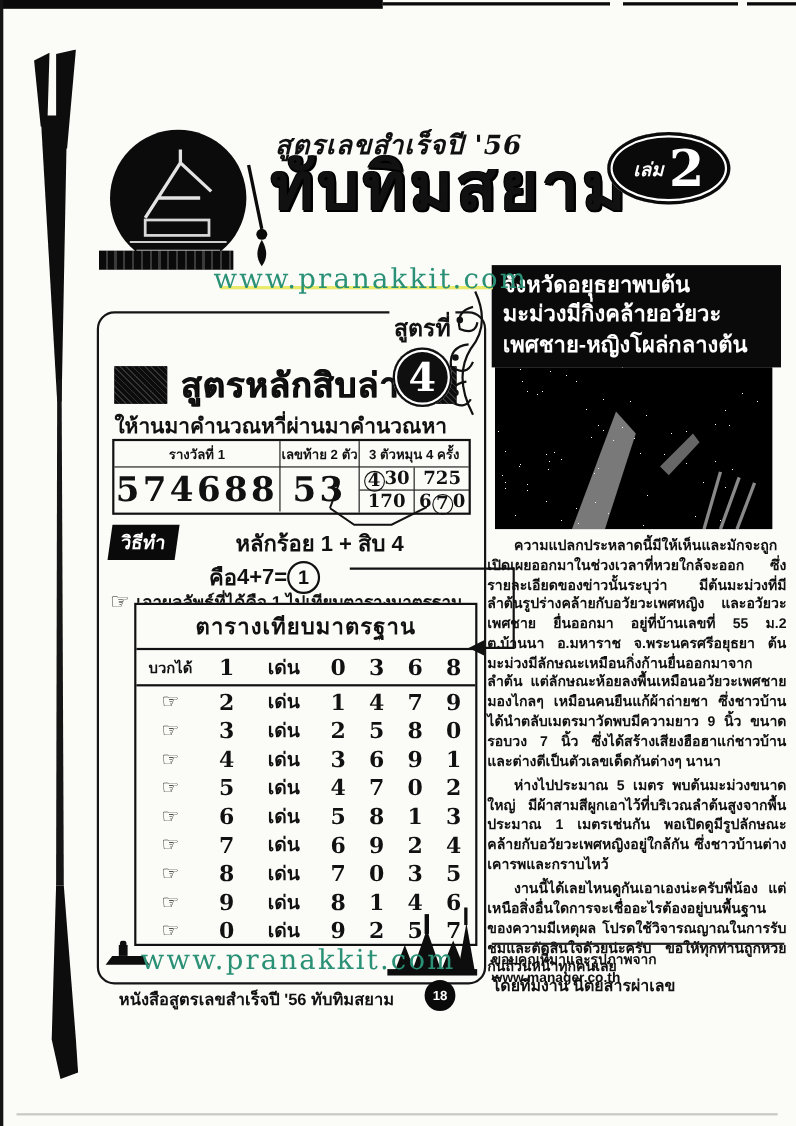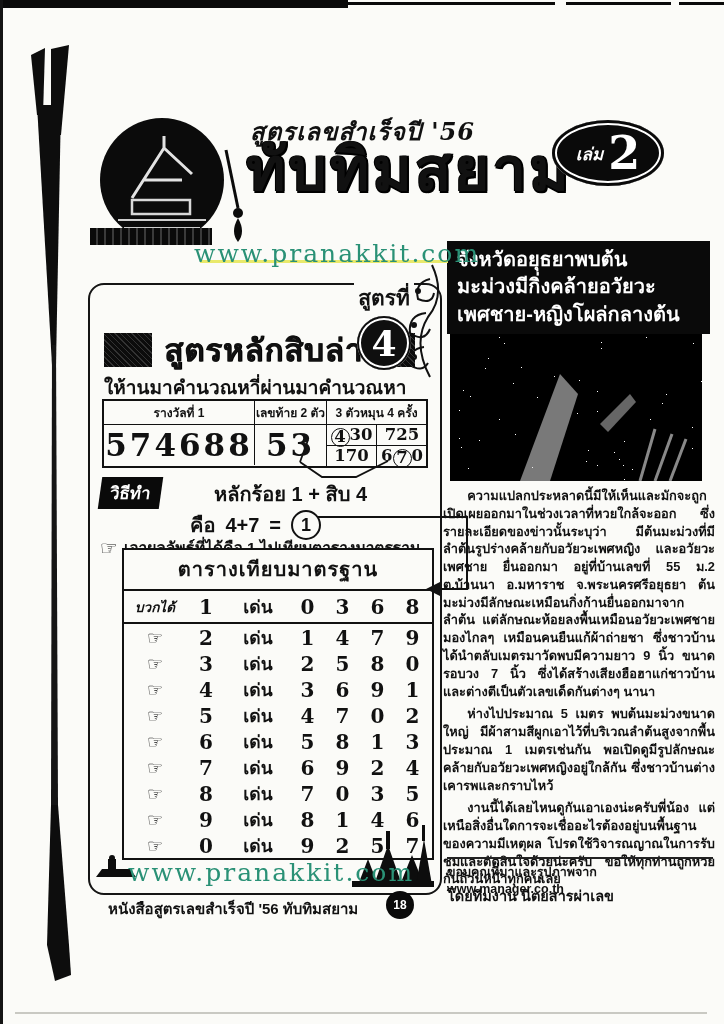--- a/index.html
+++ b/index.html
@@ -66,32 +66,32 @@
     height:20px;line-height:20px;border-bottom:1px solid #111;border-right:1px solid #111;}
   .spins span:nth-child(2n){border-right:none;}
   .spins span:nth-child(n+3){border-bottom:none;}
   .dcirc{display:inline-flex;width:17px;height:17px;border:1.5px solid #111;border-radius:50%;
     align-items:center;justify-content:center;vertical-align:-2px;}
   .dcirc:empty{display:none;}
   
   .method-badge{left:10px;top:192px;background:#0a0a0a;color:#fff;font-size:17px;font-weight:bold;
     padding:2px 10px 3px;transform:skewX(-8deg);}
   .m1{left:100px;top:193px;font-size:20px;font-weight:bold;margin-left:24px;}
-  .m2{left:100px;top:224px;font-size:20px;font-weight:bold;display:flex;align-items:center;gap:10px;}
+  .m2{left:100px;top:224px;font-size:20px;font-weight:bold;display:flex;align-items:center;}
   .rcirc{display:inline-flex;width:26px;height:26px;border:2px solid #111;border-radius:50%;
     align-items:center;justify-content:center;font-size:18px;}
   .note{left:10px;top:250px;font-size:15.5px;font-weight:bold;display:flex;align-items:center;gap:6px;white-space:nowrap;}
   .finger{font-size:20px;font-weight:normal;}
   
   .ctable{left:32px;top:263px;width:308px;border:2px solid #111;background:#fbfbf8;}
   .ct-title{font-size:20px;font-weight:bold;text-align:center;letter-spacing:1px;
     border-bottom:2px solid #111;padding:3px 0 4px;}
   .ct-row{display:grid;grid-template-columns:62px 40px 64px 35px 35px 35px 35px;align-items:center;height:26px;}
   .ct-row.first{height:31px;border-bottom:2px solid #111;}
-  .ct-row .c-lbl{font-size:13.5px;font-weight:bold;text-align:center;font-style:italic;}
+  .ct-row .c-lbl{font-size:13.5px;font-weight:bold;text-align:center;}
   .ct-row .c-fng{text-align:center;font-size:18px;}
   .ct-row .c-sum{font-size:20px;font-weight:bold;text-align:center;font-family:"DejaVu Serif",serif;}
   .ct-row .c-den{font-size:17.5px;font-weight:bold;text-align:center;}
   .ct-row .c-d{font-size:20px;font-weight:bold;text-align:center;font-family:"DejaVu Serif",serif;}
   
   .footer-book{left:108px;top:897px;font-size:15px;font-weight:bold;}
   .page-circle{left:386px;top:891px;width:28px;height:28px;border-radius:50%;background:#0a0a0a;color:#fff;
     display:flex;align-items:center;justify-content:center;font-size:12px;font-weight:bold;}
   .overlay{left:0;top:0;width:724px;height:1024px;pointer-events:none;z-index:20;}
 </style>

